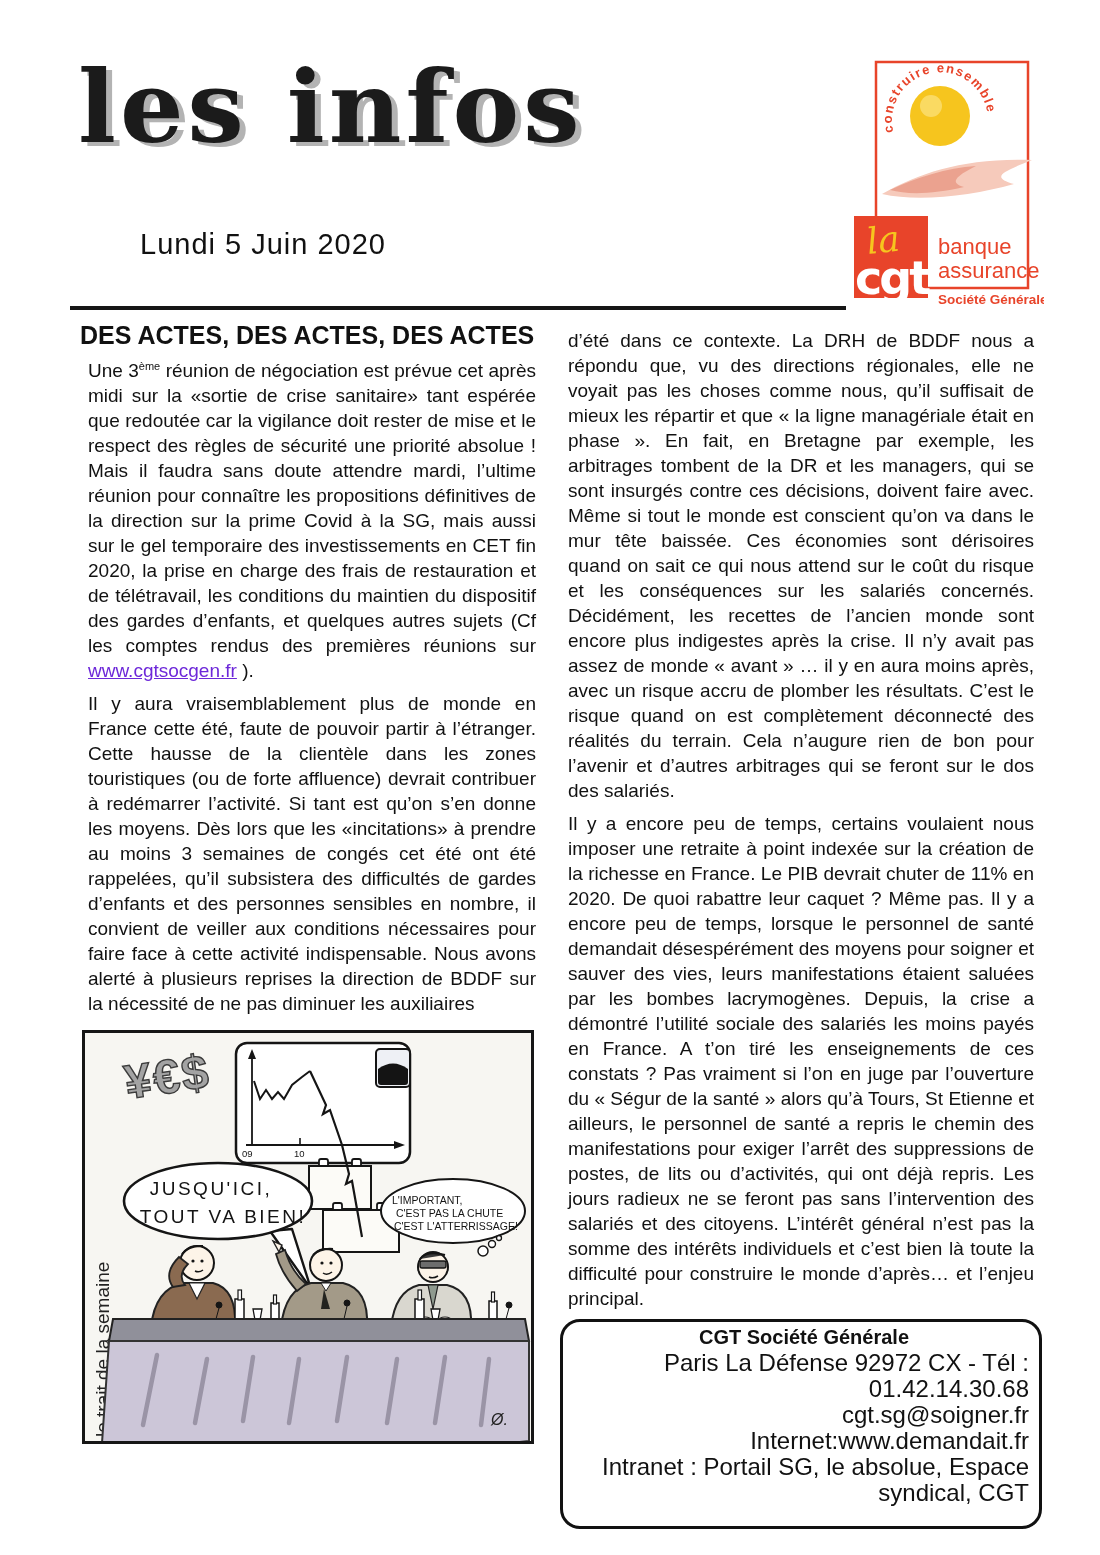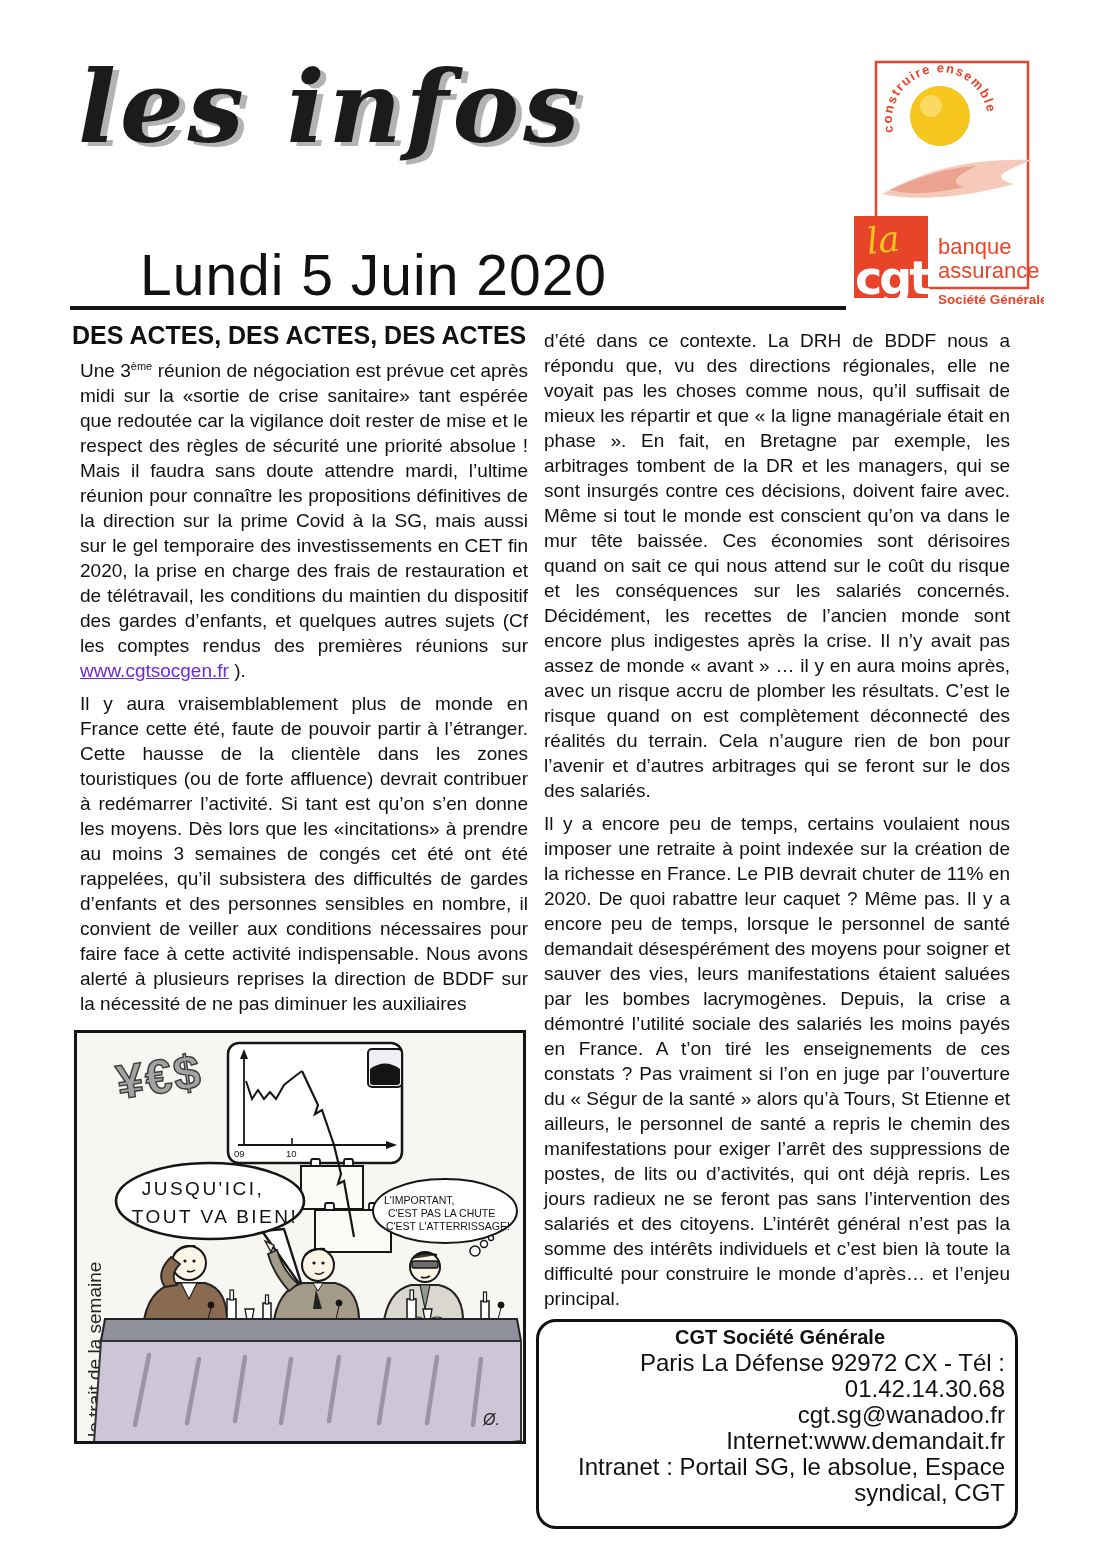--- a/index.html
+++ b/index.html
@@ -4,34 +4,34 @@
 <style>
   html,body{margin:0;padding:0;background:#e9e9e9;}
   .page{
     position:relative;width:1100px;height:1555px;background:#ffffff;
     margin:0 auto;overflow:hidden;
     font-family:"Liberation Sans",sans-serif;color:#111;
   }
   
   .title{
     position:absolute;left:78px;top:48px;
-    font-family:"DejaVu Serif",serif;font-style:italic;font-weight:700;
+    font-family:"DejaVu Serif",serif;font-weight:700;
     font-size:100px;letter-spacing:4px;color:#1b1b1b;
     text-shadow:6px 4px 0 #b3b3b3;white-space:nowrap;
   }
   .date{
-    position:absolute;left:140px;top:242px;
-    font-size:57px;color:#111;letter-spacing:1px;white-space:nowrap;
+    position:absolute;left:140px;top:228px;
+    font-size:29px;color:#111;letter-spacing:1px;white-space:nowrap;
   }
   .rule{position:absolute;left:70px;top:306px;width:776px;height:4px;background:#161616;}
   .logo{position:absolute;left:852px;top:56px;width:192px;height:262px;}
   
   .columns{
-    position:absolute;left:72px;top:320px;width:962px;
-    display:flex;align-items:flex-start;
+    position:absolute;left:80px;top:320px;width:962px;
+    display:flex;gap:16px;align-items:flex-start;
   }
   .col-left{width:464px;}
   .col-right{width:482px;}
   h2.head{
     font-size:25px;font-weight:bold;margin:0 0 3px 0;line-height:30px;
     letter-spacing:0;
   }
   h2.head.mt{margin-top:10px;}
   p.body{
     margin:8px;font-size:19px;line-height:25px;text-align:justify;
@@ -205,20 +205,20 @@
       </div>
     </div>
 
     <div class="col-right">
       <p class="body">d’été dans ce contexte. La DRH de BDDF nous a répondu que, vu des directions régionales, elle ne voyait pas les choses comme nous, qu’il suffisait de mieux les répartir et que « la ligne managériale était en phase ». En fait, en Bretagne par exemple, les arbitrages tombent de la DR et les managers, qui se sont insurgés contre ces décisions, doivent faire avec. Même si tout le monde est conscient qu’on va dans le mur tête baissée. Ces économies sont dérisoires quand on sait ce qui nous attend sur le coût du risque et les conséquences sur les salariés concernés. Décidément, les recettes de l’ancien monde sont encore plus indigestes après la crise. Il n’y avait pas assez de monde « avant » … il y en aura moins après, avec un risque accru de plomber les résultats. C’est le risque quand on est complètement déconnecté des réalités du terrain. Cela n’augure rien de bon pour l’avenir et d’autres arbitrages qui se feront sur le dos des salariés.</p>
       <p class="body">Il y a encore peu de temps, certains voulaient nous imposer une retraite à point indexée sur la création de la richesse en France. Le PIB devrait chuter de 11% en 2020. De quoi rabattre leur caquet ? Même pas. Il y a encore peu de temps, lorsque le personnel de santé demandait désespérément des moyens pour soigner et sauver des vies, leurs manifestations étaient saluées par les bombes lacrymogènes. Depuis, la crise a démontré l’utilité sociale des salariés les moins payés en France. A t’on tiré les enseignements de ces constats ? Pas vraiment si l’on en juge par l’ouverture du « Ségur de la santé » alors qu’à Tours, St Etienne et ailleurs, le personnel de santé a repris le chemin des manifestations pour exiger l’arrêt des suppressions de postes, de lits ou d’activités, qui ont déjà repris. Les jours radieux ne se feront pas sans l’intervention des salariés et des citoyens. L’intérêt général n’est pas la somme des intérêts individuels et c’est bien là toute la difficulté pour construire le monde d’après… et l’enjeu principal.</p>
 
       <div class="footer-box">
         <p class="fb-title">CGT Société Générale</p>
         <p class="fb-line">Paris La Défense 92972 CX - Tél : 01.42.14.30.68</p>
-        <p class="fb-line">cgt.sg@wanadoo.fr</p>
+        <p class="fb-line">cgt.sg@soigner.fr</p>
         <p class="fb-line">Internet:www.demandait.fr</p>
         <p class="fb-line">Intranet : Portail SG, le absolue, Espace syndical, CGT</p>
       </div>
     </div>
 
   </div>
 </div>
 
 </body></html>

